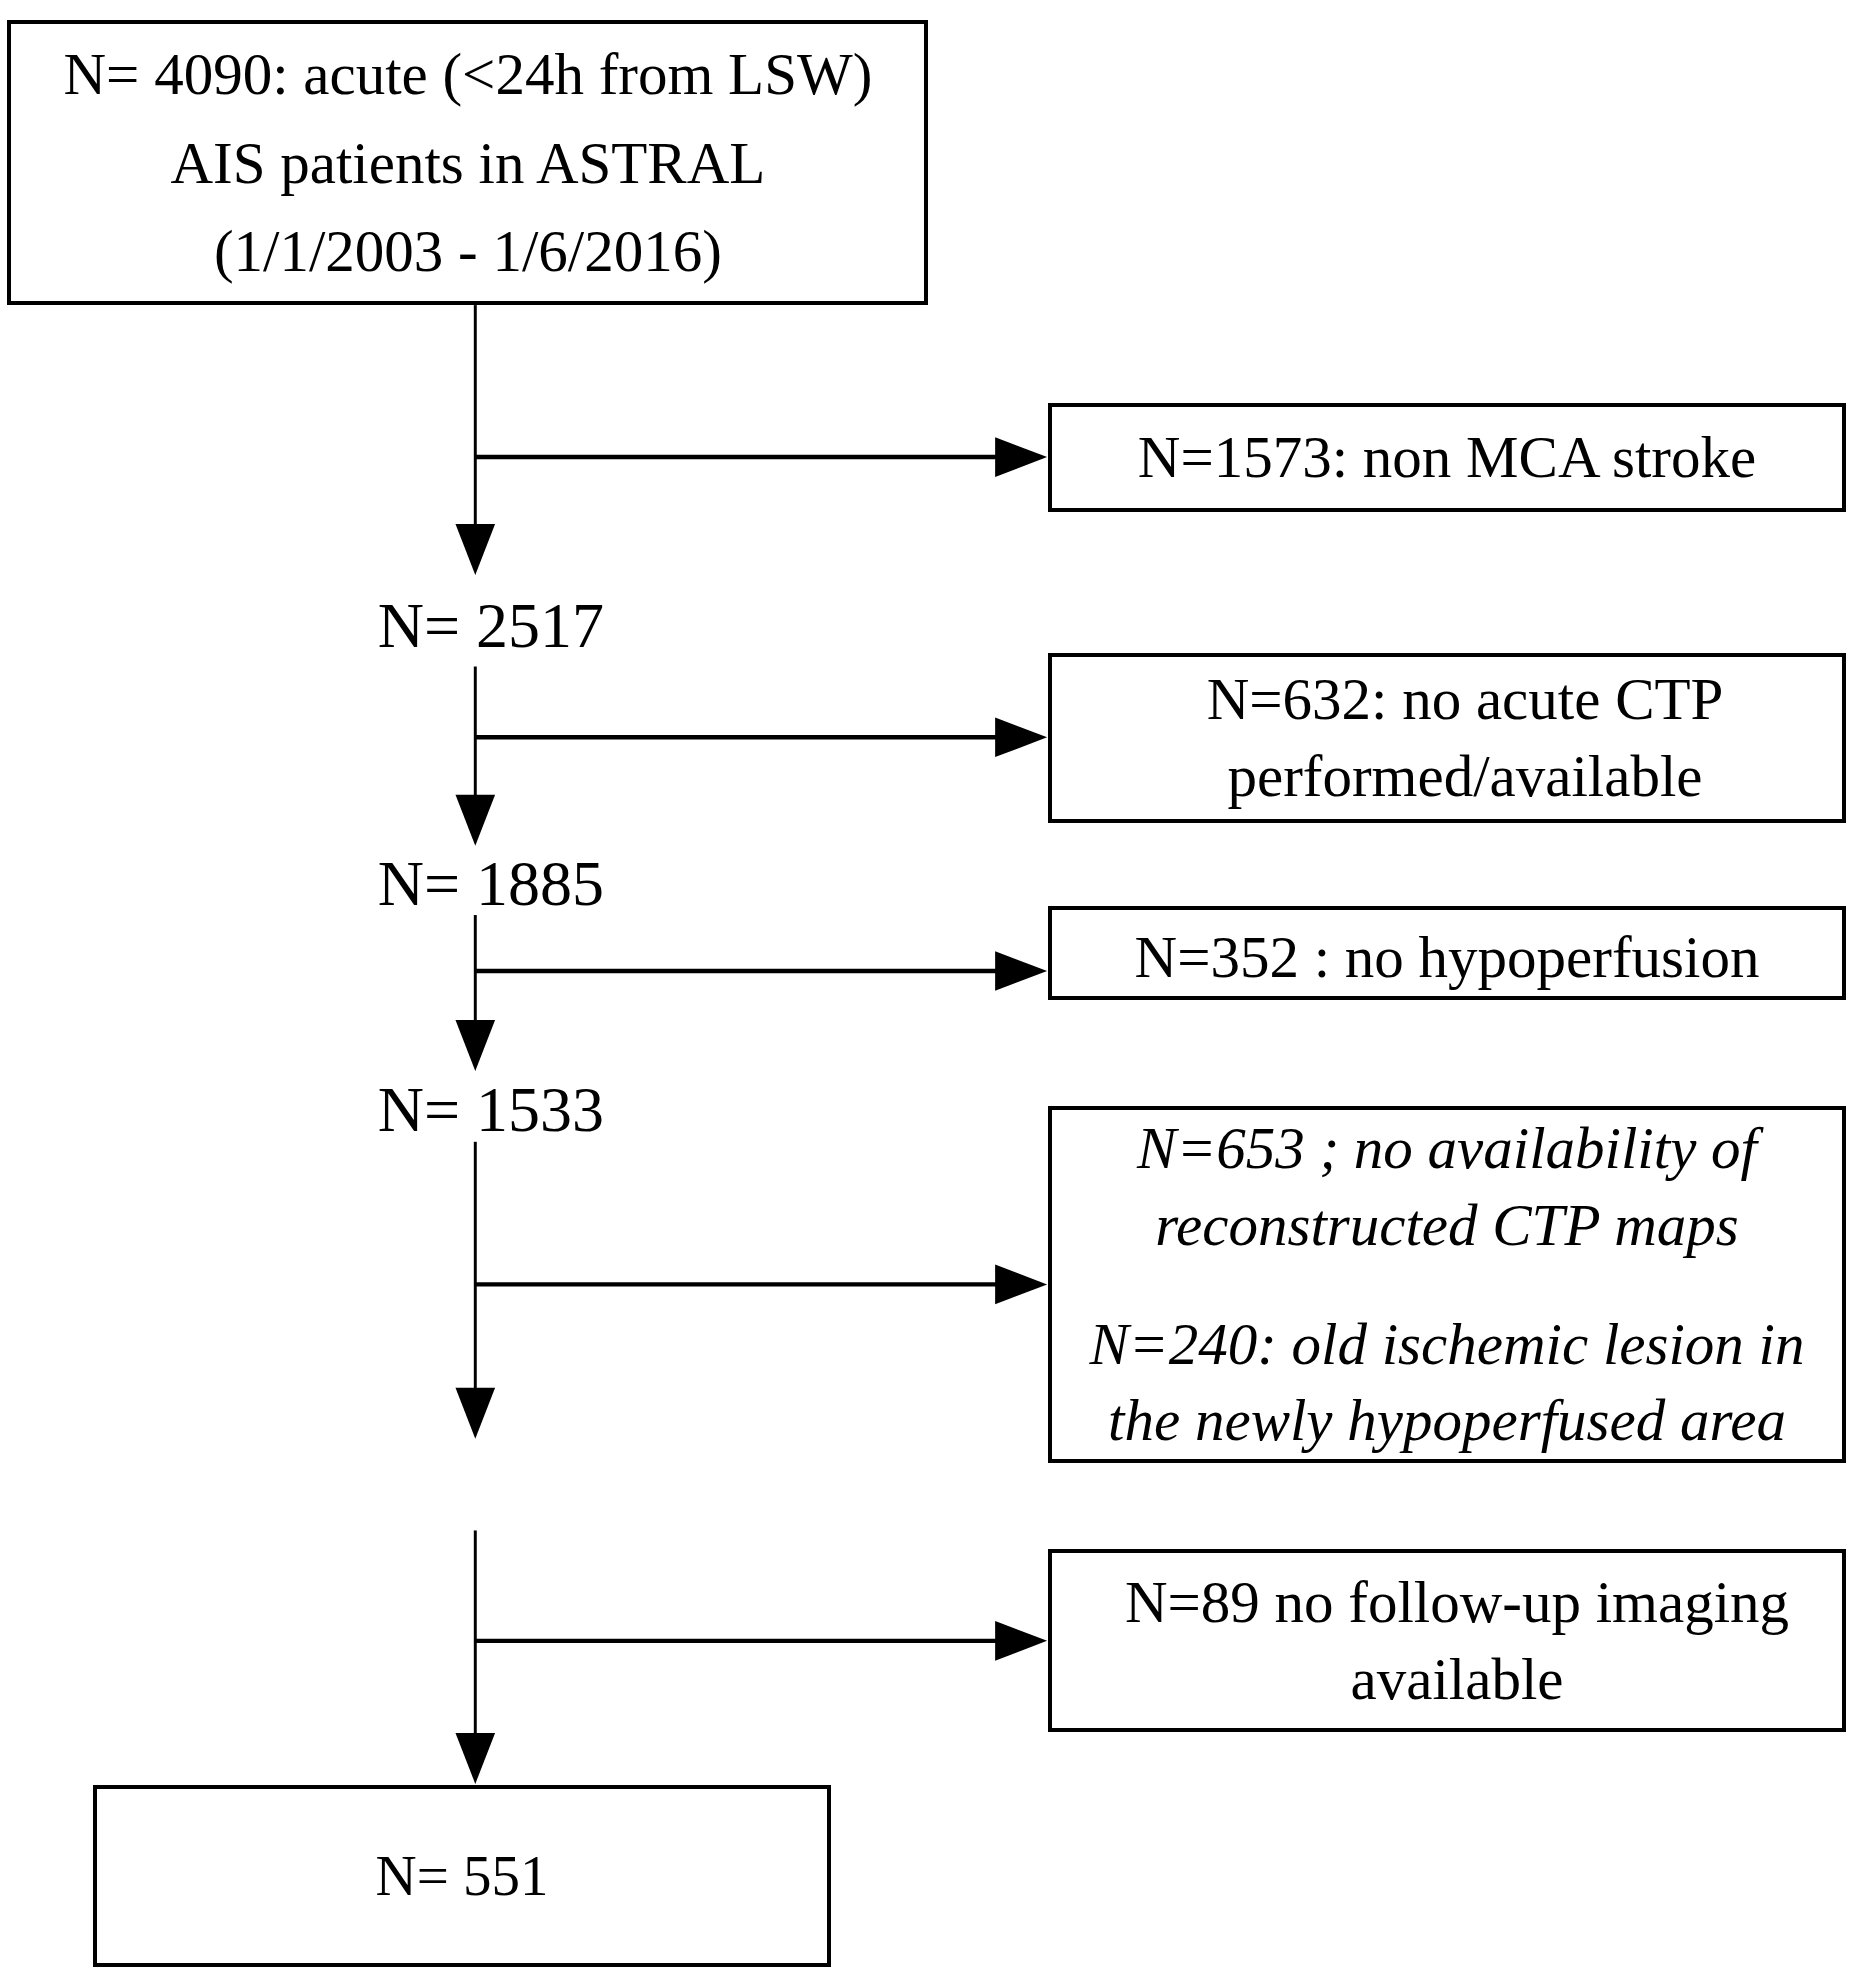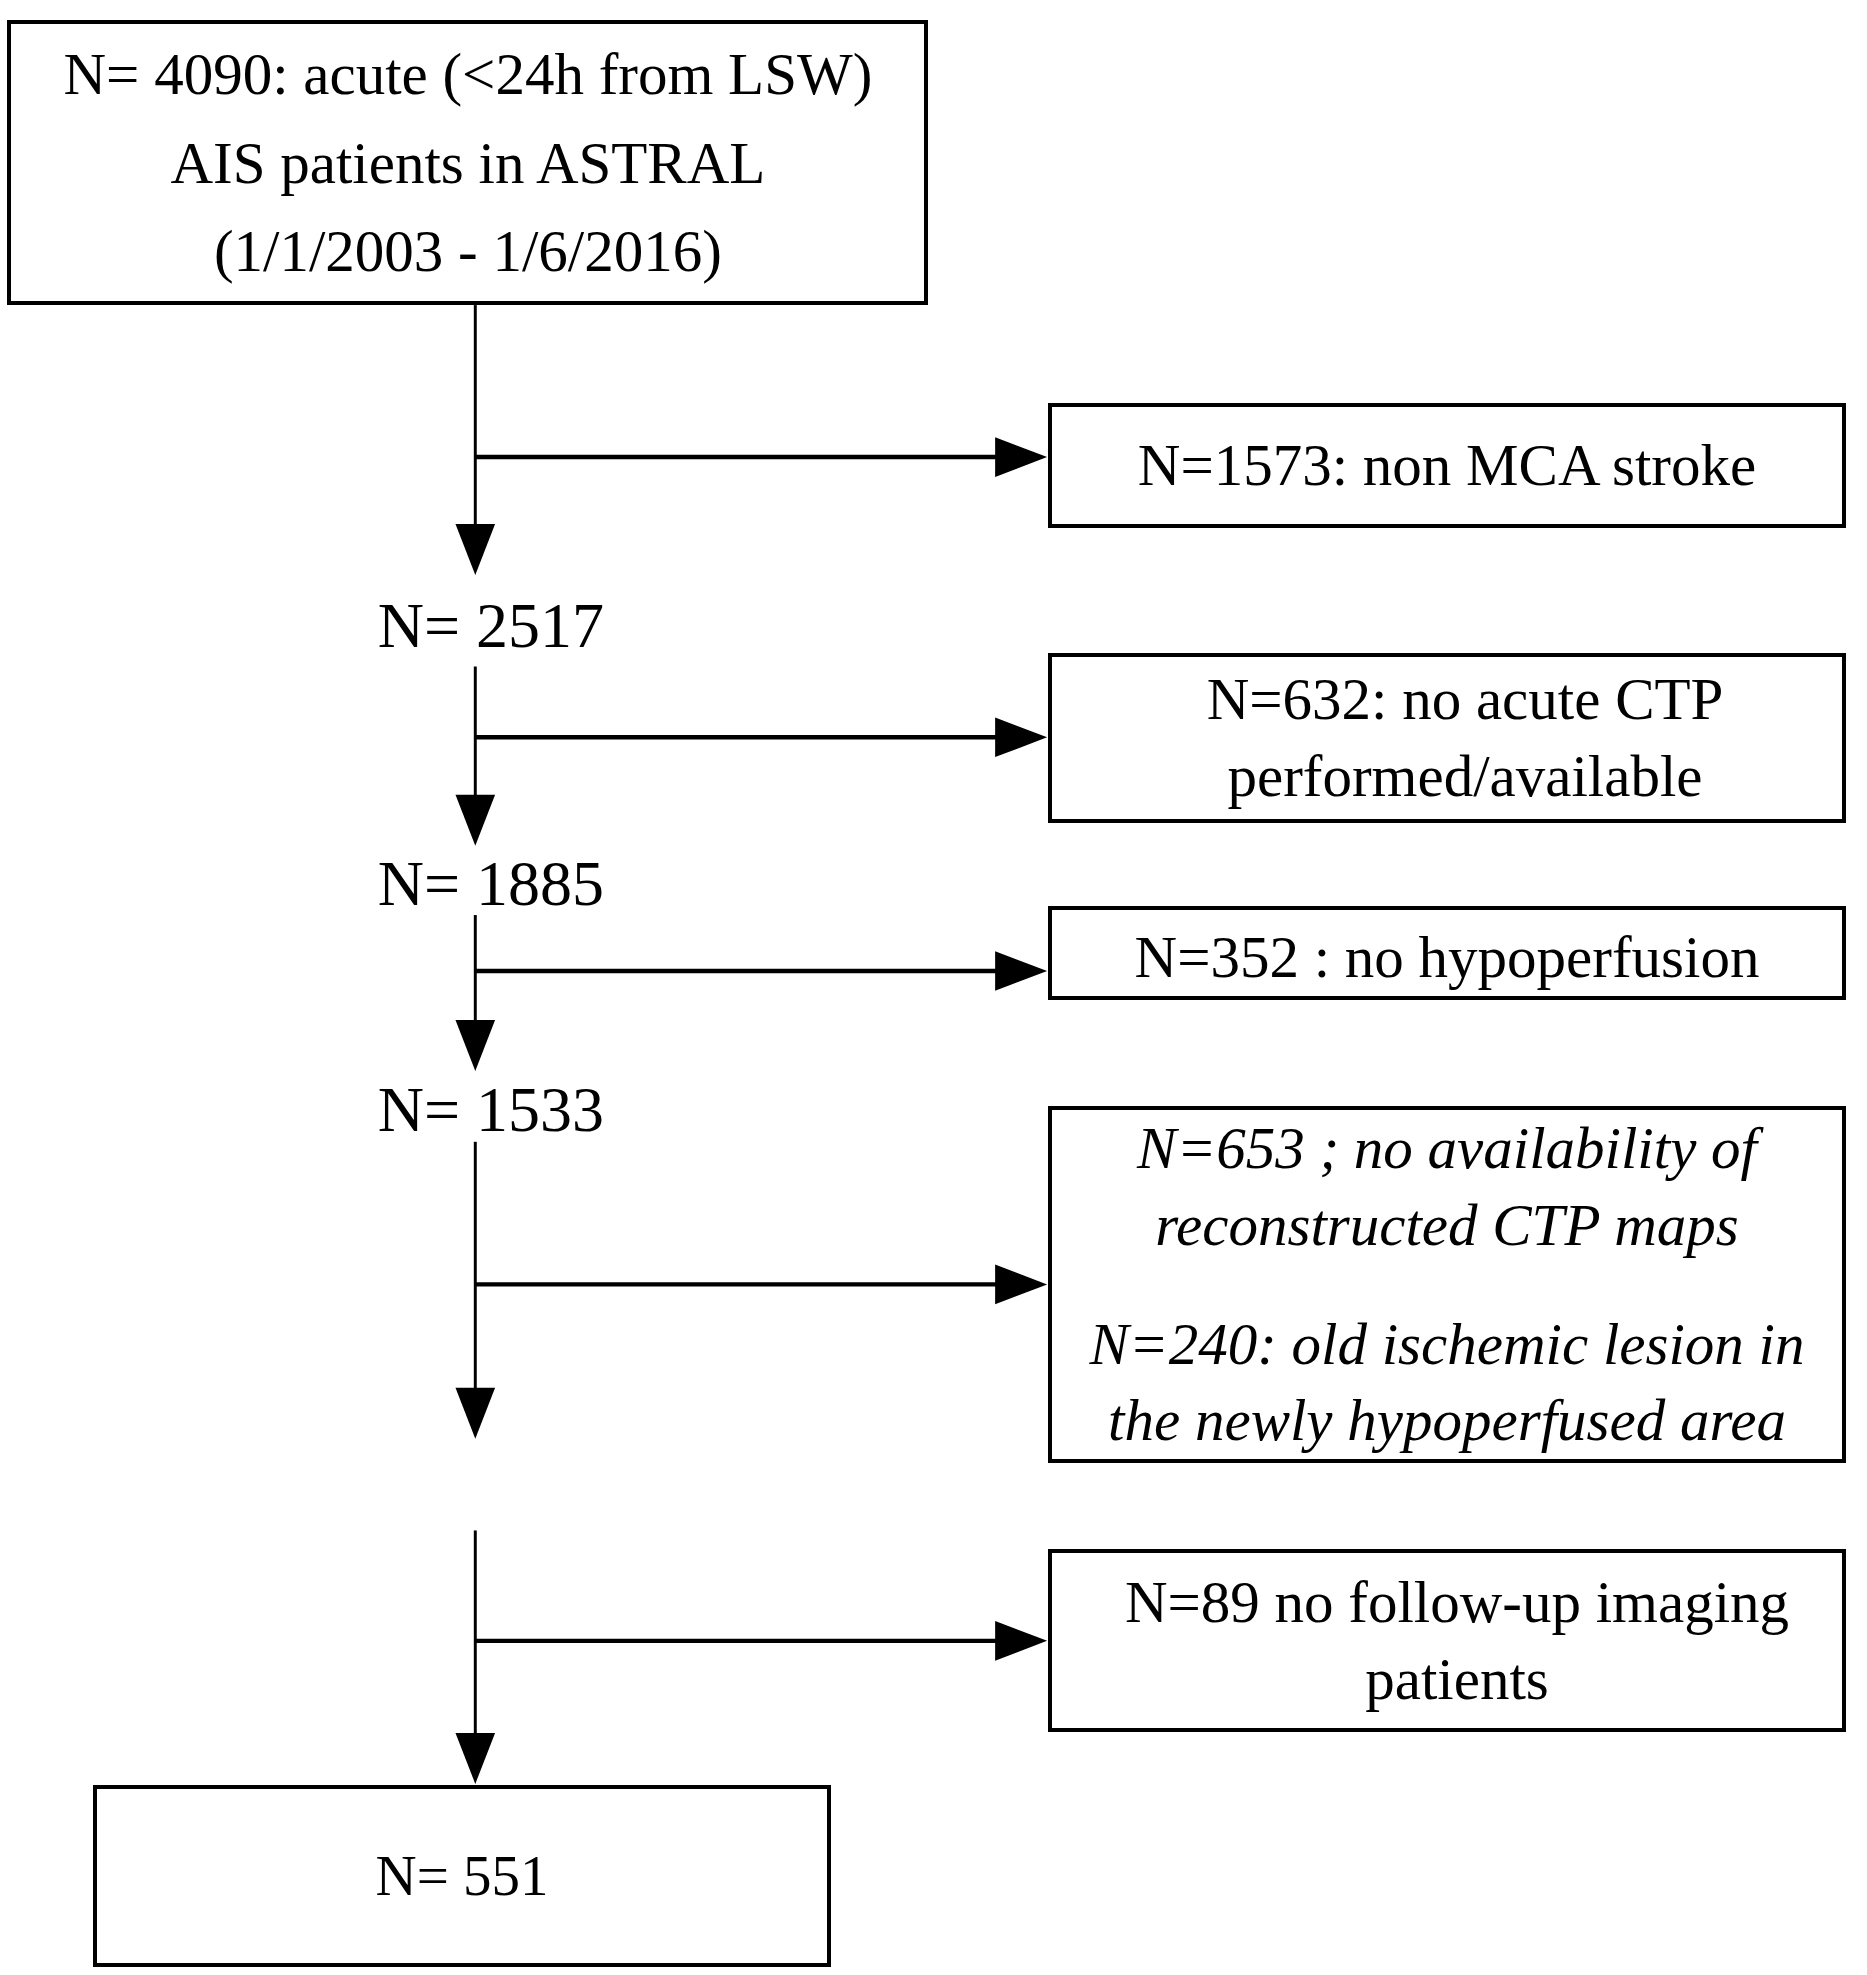--- a/index.html
+++ b/index.html
@@ -49,21 +49,21 @@
     width: 347px;
     text-align: right;
     font-size: 64px;
     line-height: 1.05;
     white-space: nowrap;
   }
   #final-box .tline {
     font-size: 57px;
   }
   #top-box   { left: 7.4px;   top: 12.4px;   width: 921px; height: 285px; }
-  #excl1     { left: 1048px; top: 395px;  width: 798px; height: 125px; }
+  #excl1     { left: 1048px; top: 395px;  width: 798px; height: 109px; }
   #excl2     { left: 1048px; top: 645px; width: 798px; height: 170px; padding-left: 36px; }
   #excl3     { left: 1048px; top: 898px; width: 798px; height: 94px; justify-content: flex-end; }
   #excl4     { left: 1048px; top: 1098px; width: 798px; height: 357px; font-style: italic; }
   #excl5     { left: 1048px; top: 1541px; width: 798px; height: 183px; padding-left: 20px; }
   #final-box { left: 93px;  top: 1777px; width: 738px; height: 182px; }
   #count1 { left: 257px; top: 584px; }
   #count2 { left: 257px; top: 842px; }
   #count3 { left: 257px; top: 1068px; }
   #count4 { left: 257px; top: 1455px; }
   .stem   { stroke: #000000; stroke-width: 6; }
@@ -126,21 +126,21 @@
   <div class="box" id="excl4">
     <div class="tline">N=653 ; no availability of</div>
     <div class="tline">reconstructed CTP maps</div>
     <div class="tline"></div>
     <div class="tline">N=240: old ischemic lesion in</div>
     <div class="tline">the newly hypoperfused area</div>
   </div>
 
   <div class="box" id="excl5">
     <div class="tline">N=89 no follow-up imaging</div>
-    <div class="tline">patients</div>
+    <div class="tline">available</div>
   </div>
 
   <div class="box" id="final-box">
     <div class="tline">N= 551</div>
   </div>
 
 </div>
 
 
 </body></html>

